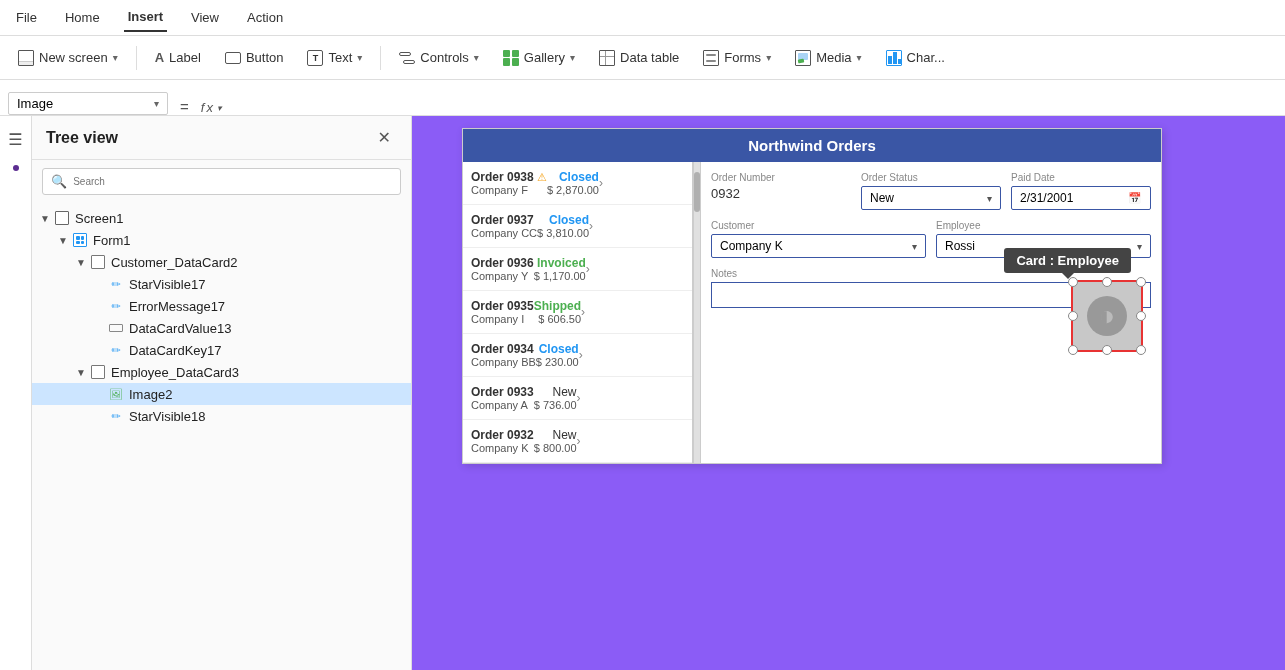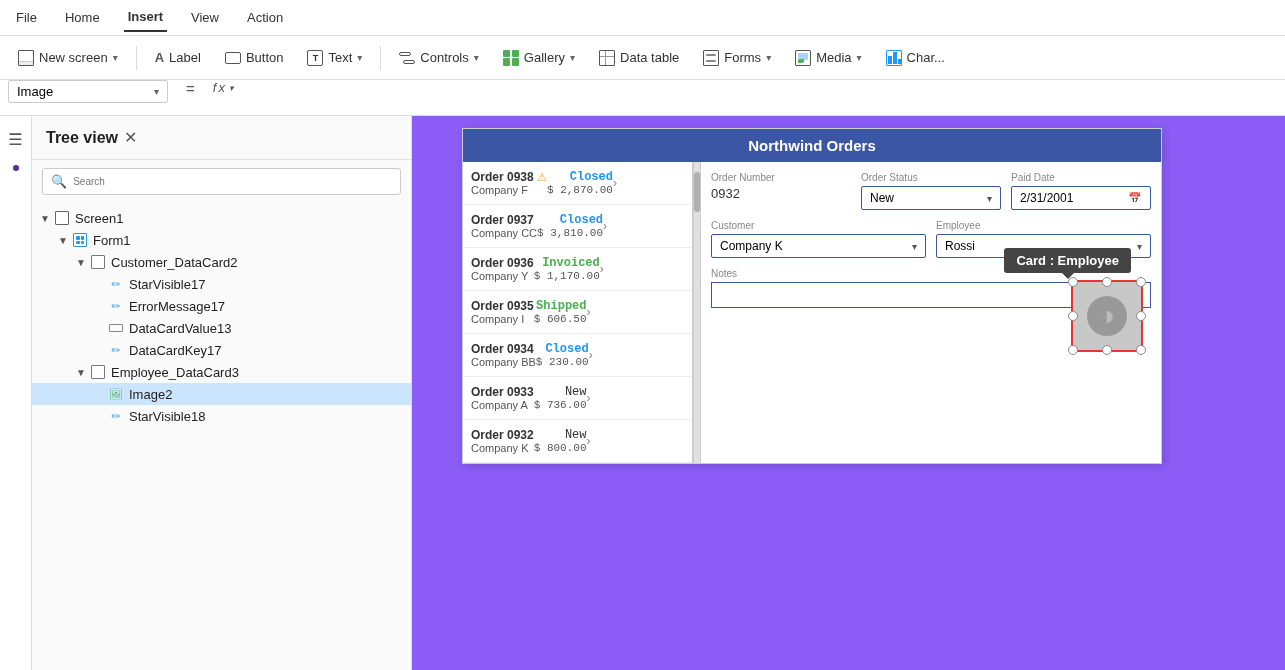--- a/index.html
+++ b/index.html
@@ -49,26 +49,26 @@
       color: #333;
       border-radius: 3px;
       white-space: nowrap;
     }
     .toolbar-btn .chevron { font-size: 10px; color: #666; }
     .toolbar-separator { width: 1px; height: 24px; background: #ddd; margin: 0 4px; }
 
     
     .formula-bar {
       display: flex;
-      align-items: flex-start;
+      align-items: flex-end;
       background: #fff;
       border-bottom: 1px solid #ddd;
       padding: 0 8px;
       height: 36px;
-      gap: 12px;
+      gap: 6px;
     }
     .formula-dropdown {
       display: flex;
       align-items: center;
       border: 1px solid #ccc;
       border-radius: 2px;
       padding: 3px 8px;
       min-width: 160px;
       font-size: 13px;
       gap: 6px;
@@ -132,21 +132,21 @@
     .tree-panel {
       width: 380px;
       background: #fafafa;
       border-right: 1px solid #ddd;
       display: flex;
       flex-direction: column;
     }
     .tree-header {
       display: flex;
       align-items: center;
-      justify-content: flex-start;
+      justify-content: space-between;
       padding: 10px 14px;
       font-size: 16px;
       font-weight: 600;
       color: #222;
       border-bottom: 1px solid #e0e0e0;
     }
     .tree-close-btn {
       cursor: pointer;
       font-size: 16px;
       color: #555;
@@ -282,21 +282,21 @@
       justify-content: flex-start;
       padding: 8px 8px;
       border-bottom: 1px solid #eee;
       cursor: pointer;
       font-size: 12px;
     }
     .order-left { }
     .order-num { font-weight: 600; color: #333; }
     .order-warning { color: #f5a623; font-size: 11px; }
     .order-company { color: #555; font-size: 11px; }
-    .order-right { text-align: right; font-family: Liberation Mono, monospace; }
+    .order-right { text-align: right; }
     .order-status-closed { color: #2196f3; font-weight: 600; }
     .order-status-invoiced { color: #4caf50; font-weight: 600; }
     .order-status-shipped { color: #4caf50; font-weight: 600; }
     .order-status-new { color: #333; }
     .order-amount { color: #555; font-size: 11px; }
     .order-chevron { color: #888; font-size: 12px; }
 
     .detail-panel {
       flex: 1;
       padding: 10px;

